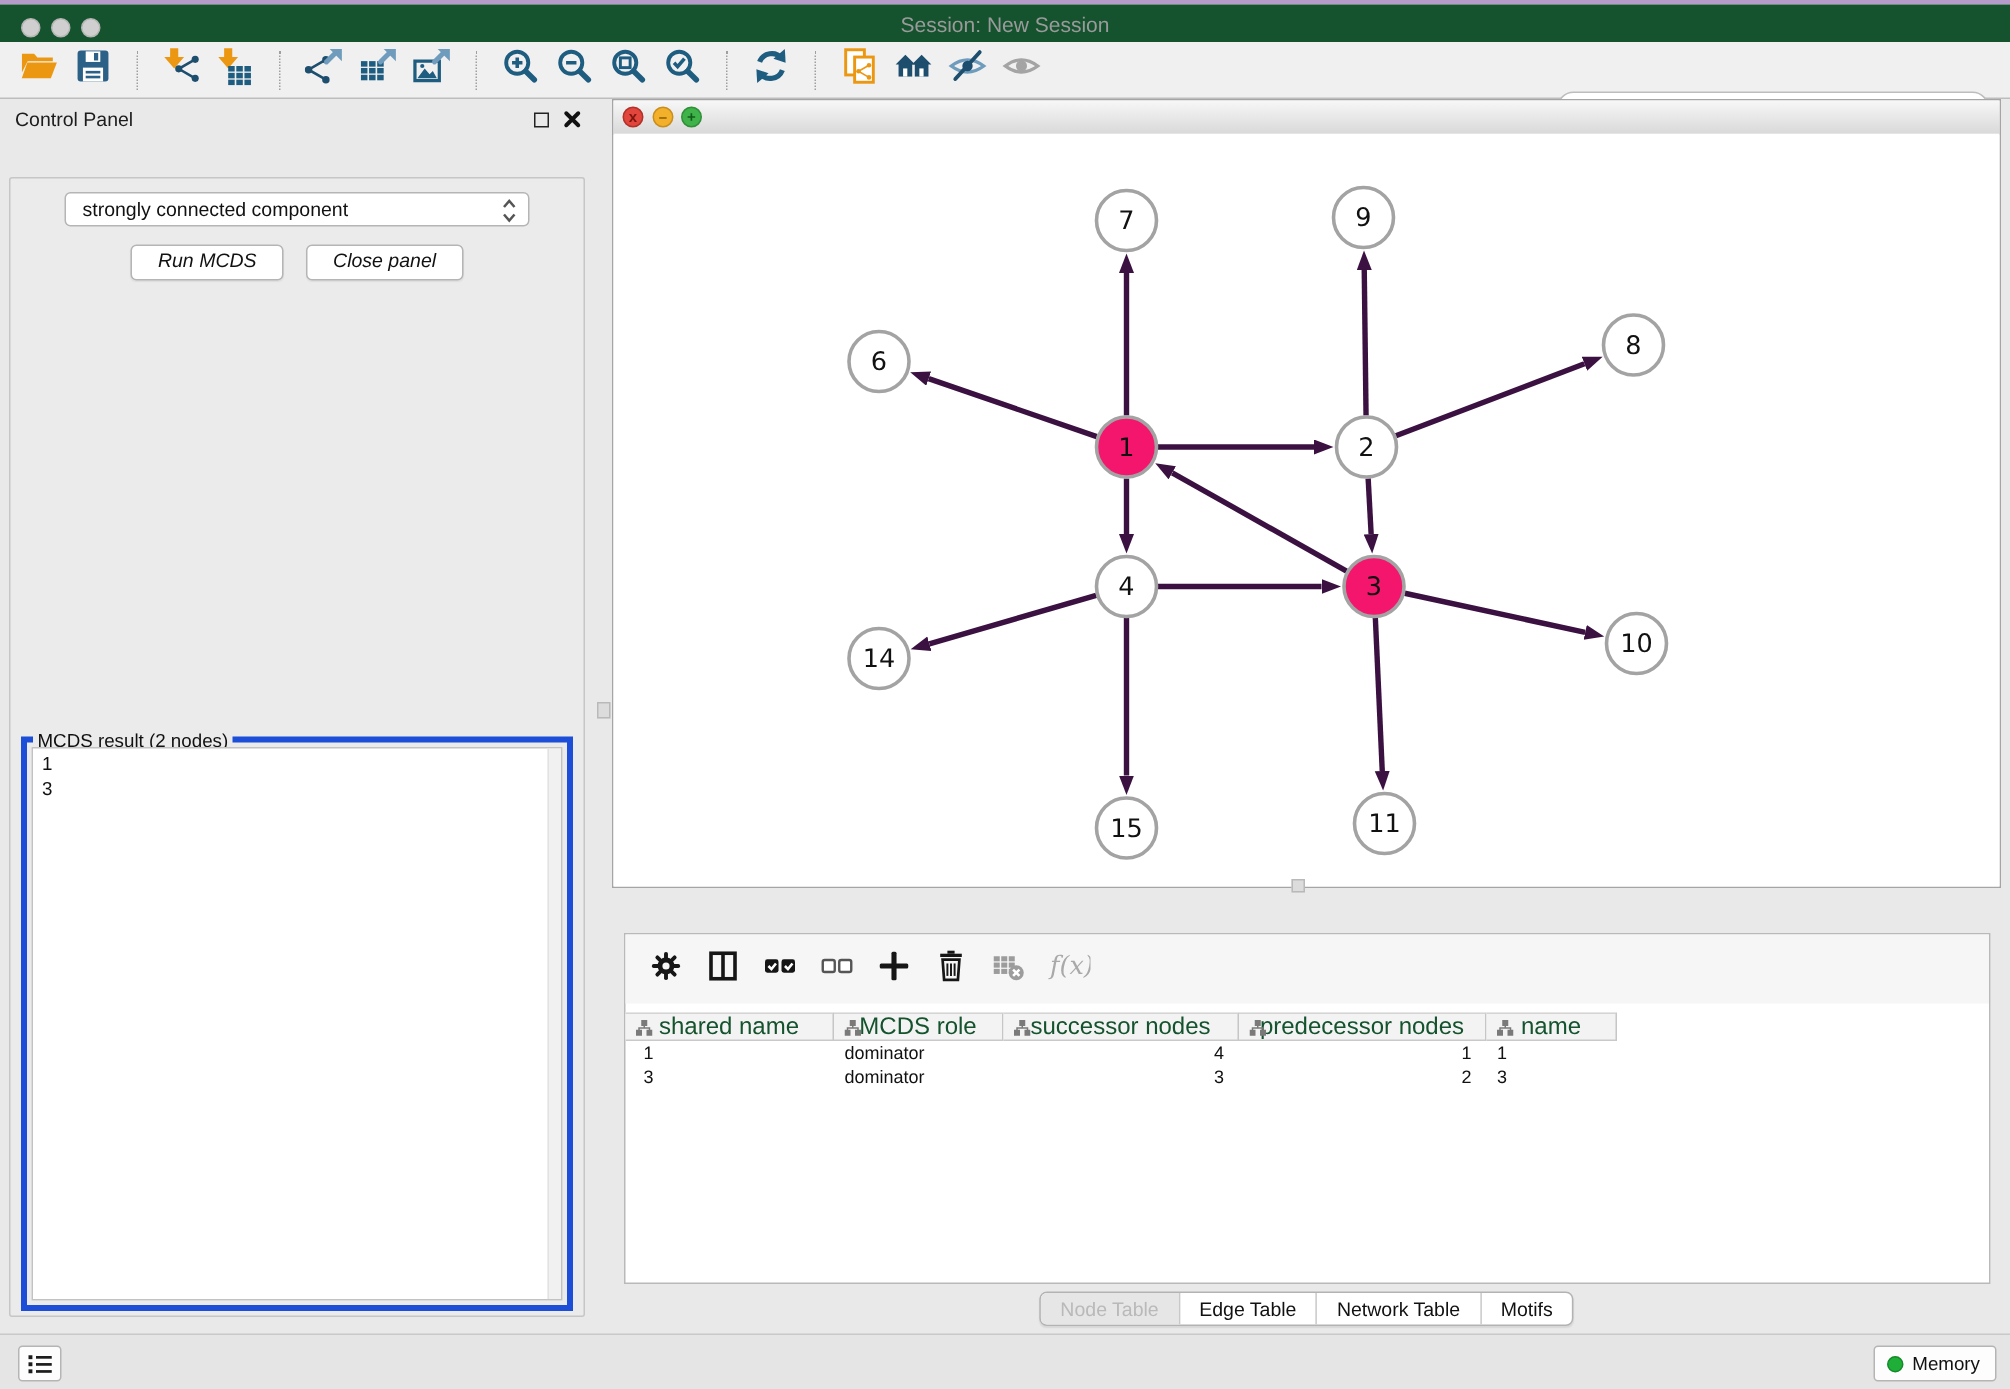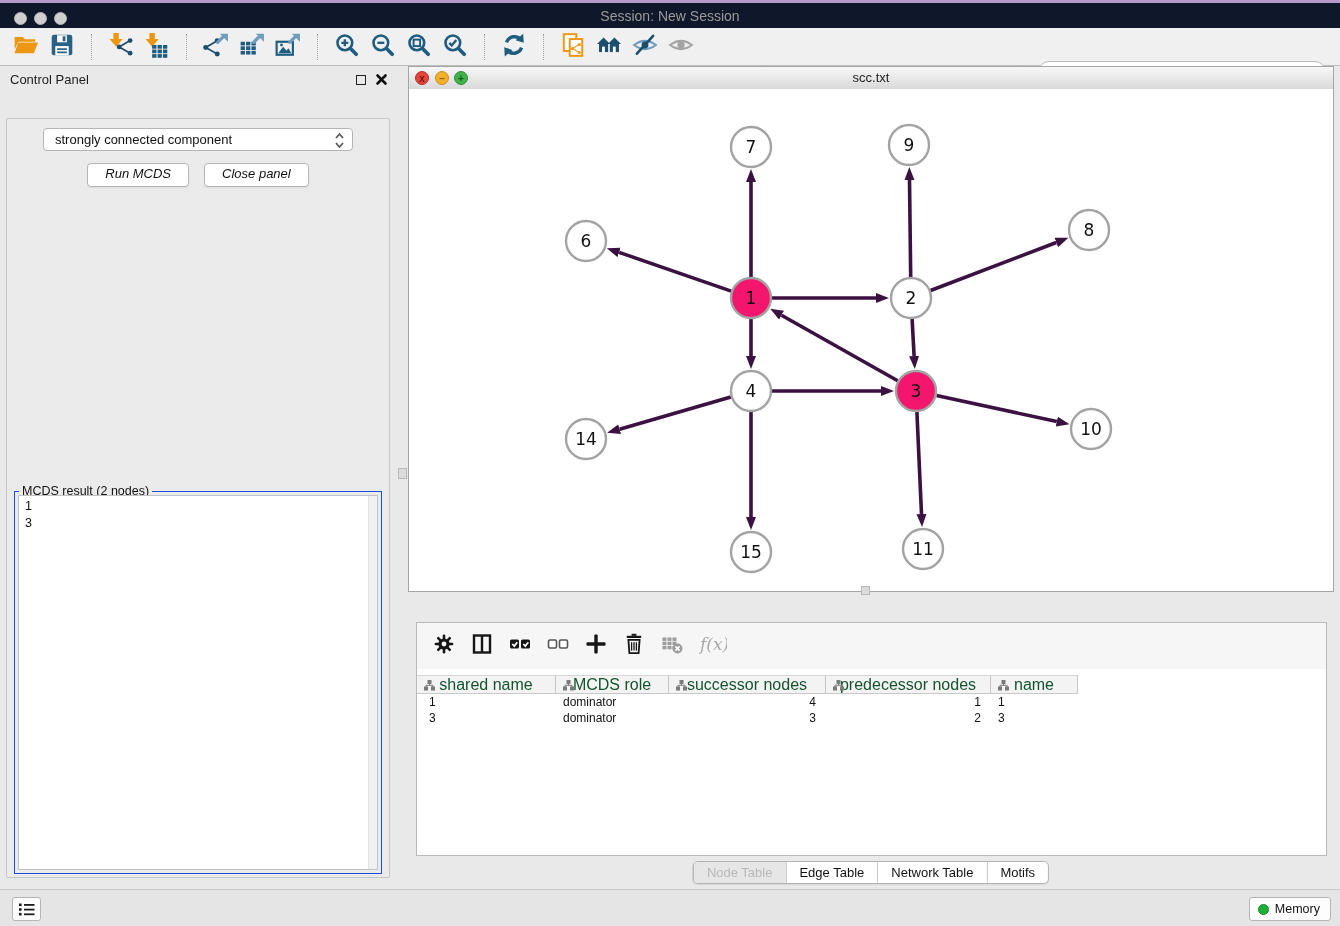--- a/index.html
+++ b/index.html
@@ -2,21 +2,21 @@
 <html><head>
 <meta charset="utf-8">
 <style>
   html,body { margin:0; padding:0; background:#d8d8d8; }
   .app { position:relative; width:1340px; height:926px; background:#e9e9e9;
          font-family:"Liberation Sans", sans-serif; overflow:hidden;
          -webkit-font-smoothing:antialiased; }
 
   
   .top-accent { position:absolute; top:0; left:0; right:0; height:3px; background:#b49bc9; }
-  .titlebar { position:absolute; top:3px; left:0; right:0; height:25px; background:#0f172a; }
+  .titlebar { position:absolute; top:3px; left:0; right:0; height:25px; background:#14532d; }
   .traffic { position:absolute; top:9px; width:13px; height:13px; border-radius:50%;
              background:#cfcfcf; border:1px solid #b6b6b6; box-sizing:border-box; }
   .title-text { position:absolute; top:5px; left:0; right:0; text-align:center;
                 font-size:14px; color:#9a9a9a; }
 
   .toolbar { position:absolute; top:28px; left:0; right:0; height:38px; background:#f0f0f0;
              border-bottom:1px solid #bdbdbd; display:flex; align-items:center; padding-left:8px; box-sizing:border-box; }
   .tbtn { width:36px; height:30px; display:flex; align-items:center; justify-content:center; cursor:default; }
   .tbtn.disabled { opacity:.9; }
   .tb-sep { border-left:1px dotted #9f9f9f; height:26px; margin:0 11px; }
@@ -46,21 +46,21 @@
   .opt-label { margin-top:16px; text-align:center; font-size:13px; color:#111; }
   .combo { position:relative; margin:9px auto 12px auto; width:310px; height:23px; background:#fff;
            border:1px solid #b5b5b5; border-radius:4px; box-sizing:border-box; }
   .combo-text { position:absolute; left:11px; top:3px; font-size:13px; color:#111; }
   .combo-arrows { position:absolute; right:7px; top:2px; }
   .btn-row { display:flex; justify-content:center; gap:15px; margin-top:12px; }
   .pbtn { height:22px; padding:0 17px; background:#fff; border:1px solid #b5b5b5; border-radius:4px;
           font-size:13px; color:#111; line-height:20px; box-shadow:0 1px 1px rgba(0,0,0,.06);font-style:italic; }
 
   .result-fieldset { position:absolute; left:7px; right:7px; top:372px; bottom:3px;
-                     border:1px solid #1d4ed8; }
+                     border:4px solid #1d4ed8; }
   .result-legend { position:absolute; top:-8px; left:4px; background:#ebebeb; padding:0 3px;
                    font-size:12.5px; color:#111; }
   .result-area { position:absolute; inset:3px; background:#fff; border:1px solid #c2c2c2; overflow:hidden; }
   .result-line { font-size:12.5px; color:#111; line-height:17px; padding-left:6px; }
   .result-area .vscroll { position:absolute; top:0; bottom:0; right:0; width:8px; background:#f1f1f1; border-left:1px solid #e2e2e2; }
   .result-pad { padding-top:2px; }
 
   
   .network-window { position:absolute; left:408px; top:66px; width:926px; height:526px;
                     border:1px solid #a5a5a5; box-sizing:border-box; background:#fff; }
@@ -326,21 +326,20 @@
         </div>
       </div>
     </div>
   </div>
 
   <div class="network-window">
     <div class="nw-titlebar">
       <span class="tl red">x</span>
       <span class="tl yellow">–</span>
       <span class="tl green">+</span>
-      <span class="nw-title">scc.txt</span>
     </div>
     <div class="nw-canvas">
       <svg id="network-svg" width="924" height="502" viewBox="0 0 924 502">
           <defs>
             <marker id="arw" markerUnits="userSpaceOnUse" markerWidth="14" markerHeight="12" refX="0" refY="5" orient="auto">
               <path d="M0,0 L13,5 L0,10 Z" fill="#3B1142"></path>
             </marker>
           </defs>
           <line x1="342.0" y1="188.0" x2="342.0" y2="93.0" stroke="#3B1142" stroke-width="3.6" marker-end="url(#arw)"></line>
           <line x1="322.2" y1="202.1" x2="210.1" y2="163.4" stroke="#3B1142" stroke-width="3.6" marker-end="url(#arw)"></line>

